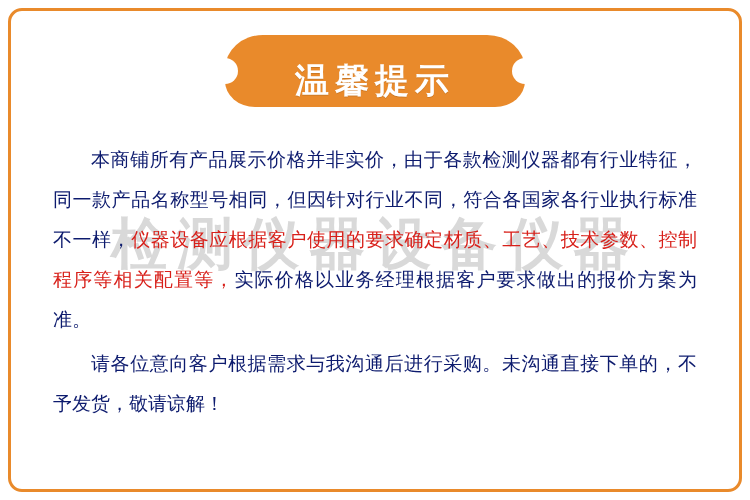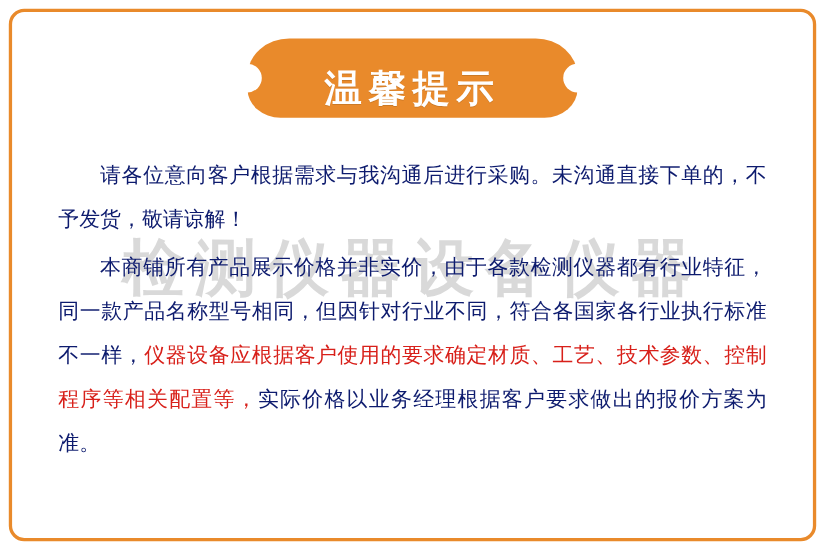--- a/index.html
+++ b/index.html
@@ -111,20 +111,20 @@
 <div class="notice-card">
 
   <div class="title-banner">
     <span class="title-text">温馨提示</span>
   </div>
 
   <div class="watermark">检测仪器设备仪器</div>
 
   <div class="body-copy">
     <p class="para">
-      <span class="seg-blue">请各位意向客户根据需求与我沟通后进行采购。未沟通直接下单的，不予发货，敬请谅解！</span>
+      <span class="seg-blue">本商铺所有产品展示价格并非实价，由于各款检测仪器都有行业特征，同一款产品名称型号相同，但因针对行业不同，符合各国家各行业执行标准不一样，</span><span class="seg-red">仪器设备应根据客户使用的要求确定材质、工艺、技术参数、控制程序等相关配置等，</span><span class="seg-blue">实际价格以业务经理根据客户要求做出的报价方案为准。</span>
     </p>
     <p class="para">
-      <span class="seg-blue">本商铺所有产品展示价格并非实价，由于各款检测仪器都有行业特征，同一款产品名称型号相同，但因针对行业不同，符合各国家各行业执行标准不一样，</span><span class="seg-red">仪器设备应根据客户使用的要求确定材质、工艺、技术参数、控制程序等相关配置等，</span><span class="seg-blue">实际价格以业务经理根据客户要求做出的报价方案为准。</span>
+      <span class="seg-blue">请各位意向客户根据需求与我沟通后进行采购。未沟通直接下单的，不予发货，敬请谅解！</span>
     </p>
   </div>
 
 </div>
 
 </body></html>

